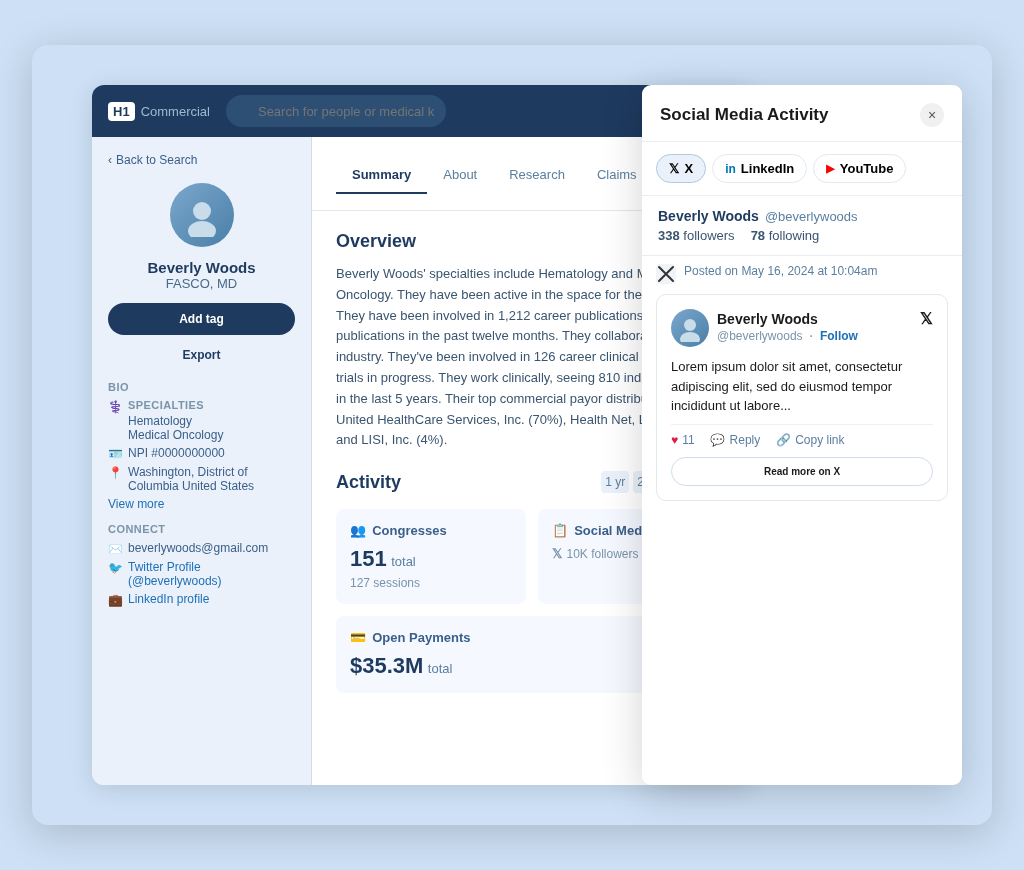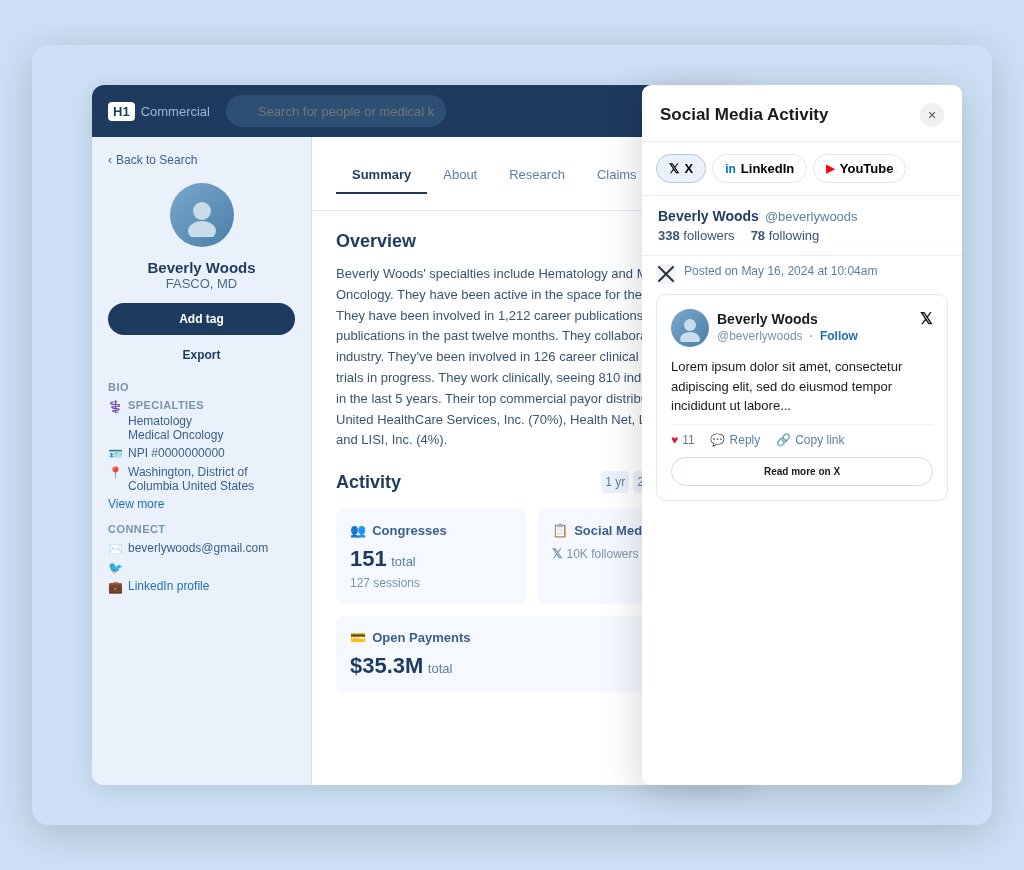--- a/index.html
+++ b/index.html
@@ -582,20 +582,21 @@
         </div>
         <div class="view-more">View more</div>
 
         <div class="section-label">Connect</div>
         <div class="info-row">
           <span class="icon">✉️</span>
           <span style="font-size:12px;color:#3a5f8a;">beverlywoods@gmail.com</span>
         </div>
         <div class="info-row">
           <span class="icon">🐦</span>
+          <a class="link-text" href="#">Twitter Profile (@beverlywoods)</a>
         </div>
         <div class="info-row">
           <span class="icon">💼</span>
           <a class="link-text" href="#">LinkedIn profile</a>
         </div>
       </div>
 
       <div class="main-content">
         <div class="tabs-bar">
           <div class="tab active">Summary</div>

